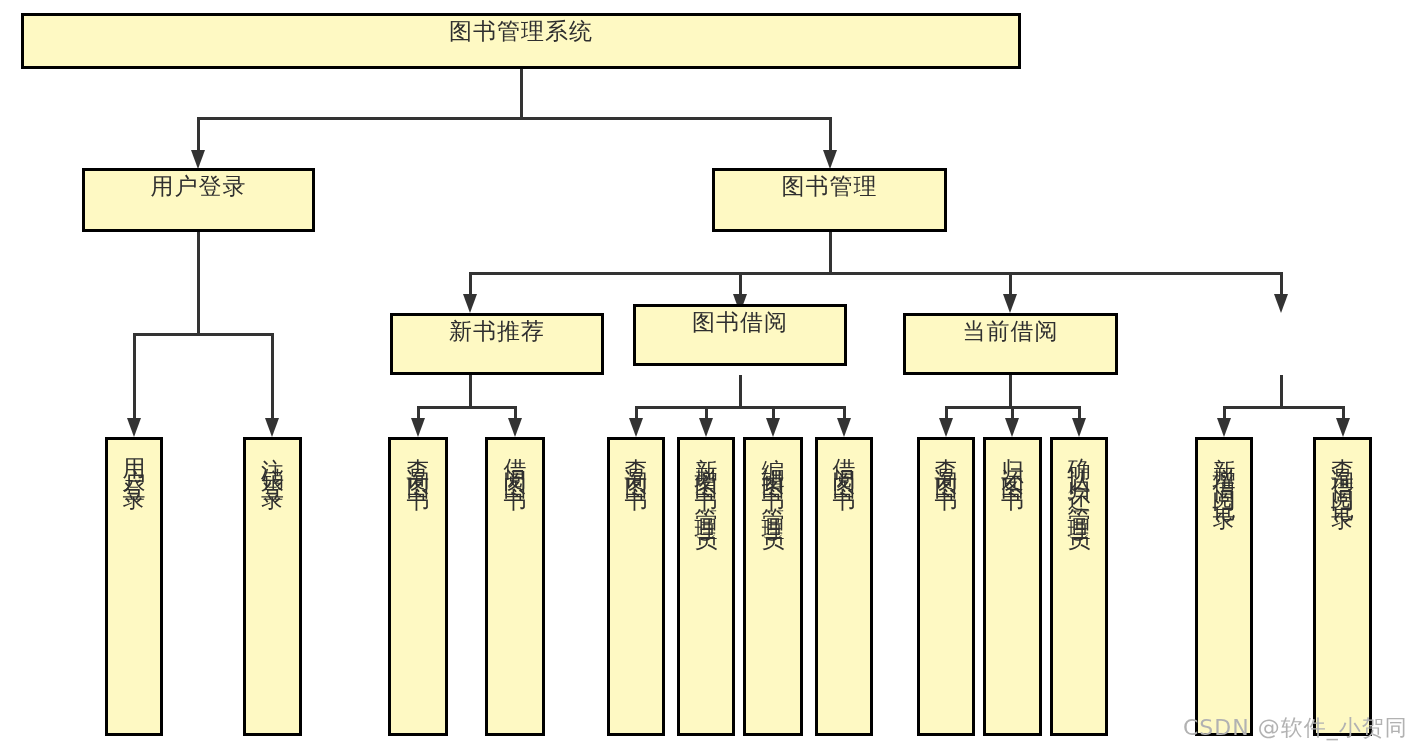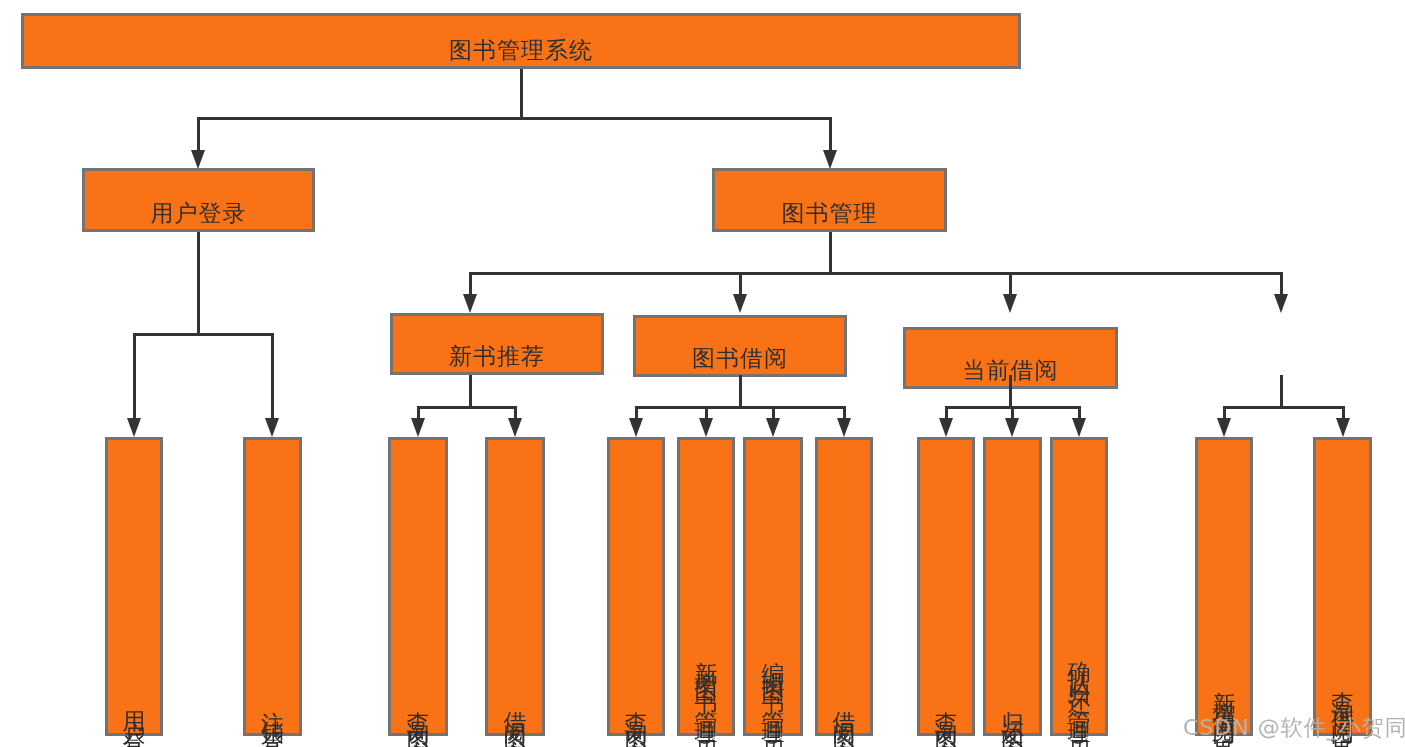--- a/index.html
+++ b/index.html
@@ -5,24 +5,24 @@
   html,body{margin:0;padding:0;background:#ffffff;}
   .canvas{
     position:relative;
     width:1405px;height:747px;
     background:#ffffff;
     font-family:"DejaVu Sans",sans-serif;
     overflow:hidden;
   }
   .box{
     position:absolute;
-    border:3px solid #737373;
-    background:#f97316;
+    border:3px solid #000000;
+    background:#fef9c3;
     box-sizing:border-box;
-    display:flex;align-items:flex-end;justify-content:center;
+    display:flex;align-items:flex-start;justify-content:center;
     color:#2f2f2f;
   }
   .hlabel{
     font-size:23px;
     letter-spacing:1px;
     white-space:nowrap;
   }
   .vtext{
     writing-mode:vertical-rl;
     text-orientation:mixed;
@@ -86,24 +86,24 @@
   <div class="v" style="left:739px;top:272px;height:24px;"></div>
   <div class="arw" style="left:733px;top:294px;"></div>
   <div class="v" style="left:1009px;top:272px;height:24px;"></div>
   <div class="arw" style="left:1003px;top:294px;"></div>
   <div class="v" style="left:1280px;top:272px;height:24px;"></div>
   <div class="arw" style="left:1274px;top:294px;"></div>
 
   <div class="box" style="left:363px;top:313px;width:214px;height:62px;margin-left:27px;">
     <span class="hlabel">新书推荐</span>
   </div>
-  <div class="box" style="left:633px;top:315px;width:214px;height:62px;">
+  <div class="box" style="left:633px;top:304px;width:214px;height:62px;">
     <span class="hlabel">图书借阅</span>
   </div>
-  <div class="box" style="left:903px;top:313px;width:215px;height:62px;margin-top:14px;">
+  <div class="box" style="left:903px;top:313px;width:215px;height:62px;">
     <span class="hlabel">当前借阅</span>
   </div>
 
   <div class="v" style="left:469px;top:375px;height:33px;"></div>
   <div class="h" style="left:417px;top:406px;width:99px;"></div>
   <div class="v" style="left:417px;top:406px;height:13px;"></div>
   <div class="arw" style="left:411px;top:418px;"></div>
   <div class="v" style="left:514px;top:406px;height:13px;"></div>
   <div class="arw" style="left:508px;top:418px;"></div>
 

